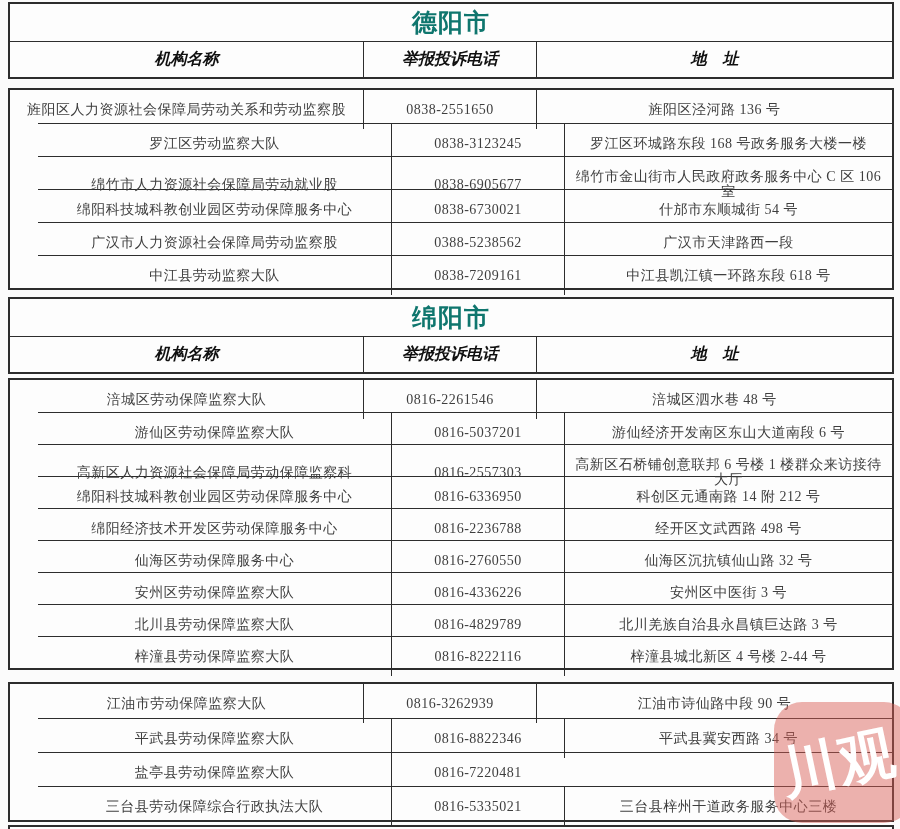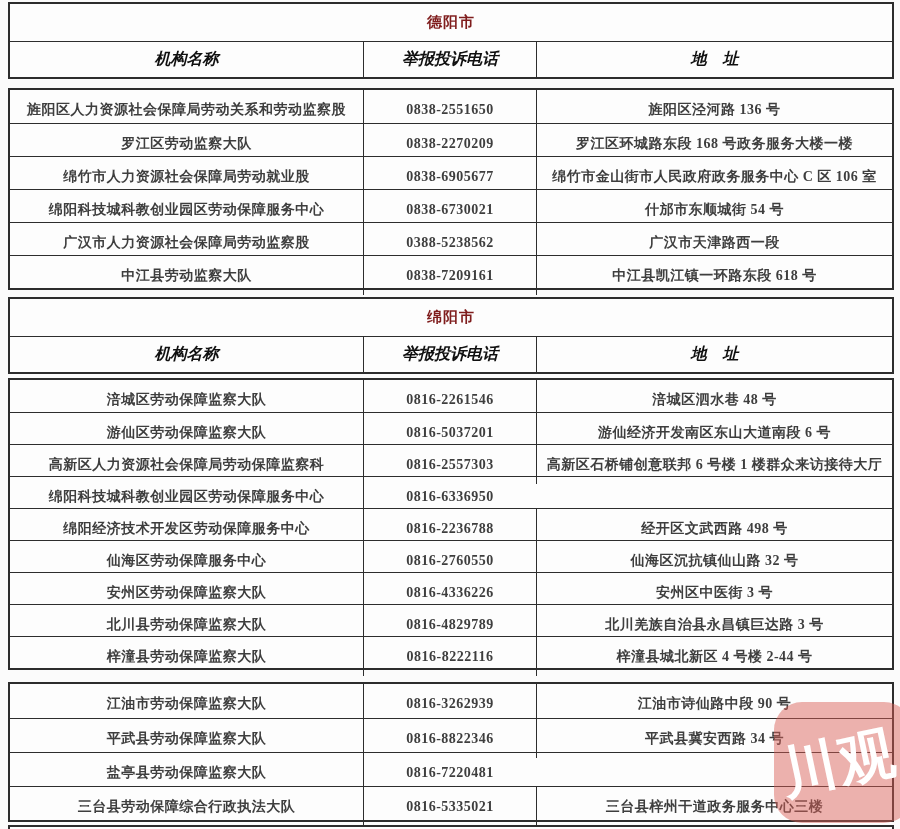--- a/index.html
+++ b/index.html
@@ -20,45 +20,44 @@
     background: #fdfdfd;
   }
   .tbl.first { margin-top: 2px; }
 
   .city-title-row {
     height: 37px;
     display: flex; align-items: center; justify-content: center;
   }
   .city-title {
     font-family: "Liberation Sans", "DejaVu Sans", sans-serif;
-    font-weight: bold; font-size: 15px; color: #7f1d1d;
+    font-weight: bold; font-size: 25px; color: #0f766e;
     letter-spacing: 1px;
   }
   .head-row, .row {
     display: grid;
     grid-template-columns: 353px 173px 1fr;
   }
   .head-row { height: 36px; border-top: 1.5px solid #2d2d2d; font-style: italic; }
   .head-cell {
     font-family: "Liberation Sans", "DejaVu Sans", sans-serif;
     font-weight: bold; font-size: 16px; color: #101010;
     display: flex; align-items: center; justify-content: center;
   }
   .row { height: 33px; }
   .row.h32 { height: 32px; }
   .row.h34 { height: 34px; }
-  .row + .row { border-top: 1.5px solid #2d2d2d; }
+  .row + .row { border-top: 1.5px solid #2d2d2d; margin-left: 28px; }
   .cell {
     font-size: 14px; color: #3e3e3e;
     display: flex; align-items: center; justify-content: center;
     text-align: center;
     padding: 12px 4px;
     line-height: 1.1;
     letter-spacing: 0.5px;
-    font-weight: bold;
   }
   .head-cell + .head-cell, .cell + .cell { border-left: 1.5px solid #2d2d2d; }
 
   .gap9  { height: 9px;  }
   .gap7  { height: 7px;  }
   .gap4  { height: 4px;  }
   .gap12 { height: 12px; }
   .gap3  { height: 3px;  }
 
   .tbl.partial { height: 14px; border-bottom: none; }
@@ -101,21 +100,21 @@
   <div class="gap9"></div>
 
   <div class="tbl">
     <div class="row">
       <div class="cell">旌阳区人力资源社会保障局劳动关系和劳动监察股</div>
       <div class="cell">0838-2551650</div>
       <div class="cell">旌阳区泾河路 136 号</div>
     </div>
     <div class="row">
       <div class="cell">罗江区劳动监察大队</div>
-      <div class="cell">0838-2270209</div>
+      <div class="cell">0838-3123245</div>
       <div class="cell">罗江区环城路东段 168 号政务服务大楼一楼</div>
     </div>
     <div class="row">
       <div class="cell">绵竹市人力资源社会保障局劳动就业股</div>
       <div class="cell">0838-6905677</div>
       <div class="cell">绵竹市金山街市人民政府政务服务中心 C 区 106 室</div>
     </div>
     <div class="row">
       <div class="cell">绵阳科技城科教创业园区劳动保障服务中心</div>
       <div class="cell">0838-6730021</div>
@@ -160,20 +159,21 @@
       <div class="cell">游仙经济开发南区东山大道南段 6 号</div>
     </div>
     <div class="row h32">
       <div class="cell">高新区人力资源社会保障局劳动保障监察科</div>
       <div class="cell">0816-2557303</div>
       <div class="cell">高新区石桥铺创意联邦 6 号楼 1 楼群众来访接待大厅</div>
     </div>
     <div class="row h32">
       <div class="cell">绵阳科技城科教创业园区劳动保障服务中心</div>
       <div class="cell">0816-6336950</div>
+      <div class="cell">科创区元通南路 14 附 212 号</div>
     </div>
     <div class="row h32">
       <div class="cell">绵阳经济技术开发区劳动保障服务中心</div>
       <div class="cell">0816-2236788</div>
       <div class="cell">经开区文武西路 498 号</div>
     </div>
     <div class="row h32">
       <div class="cell">仙海区劳动保障服务中心</div>
       <div class="cell">0816-2760550</div>
       <div class="cell">仙海区沉抗镇仙山路 32 号</div>

